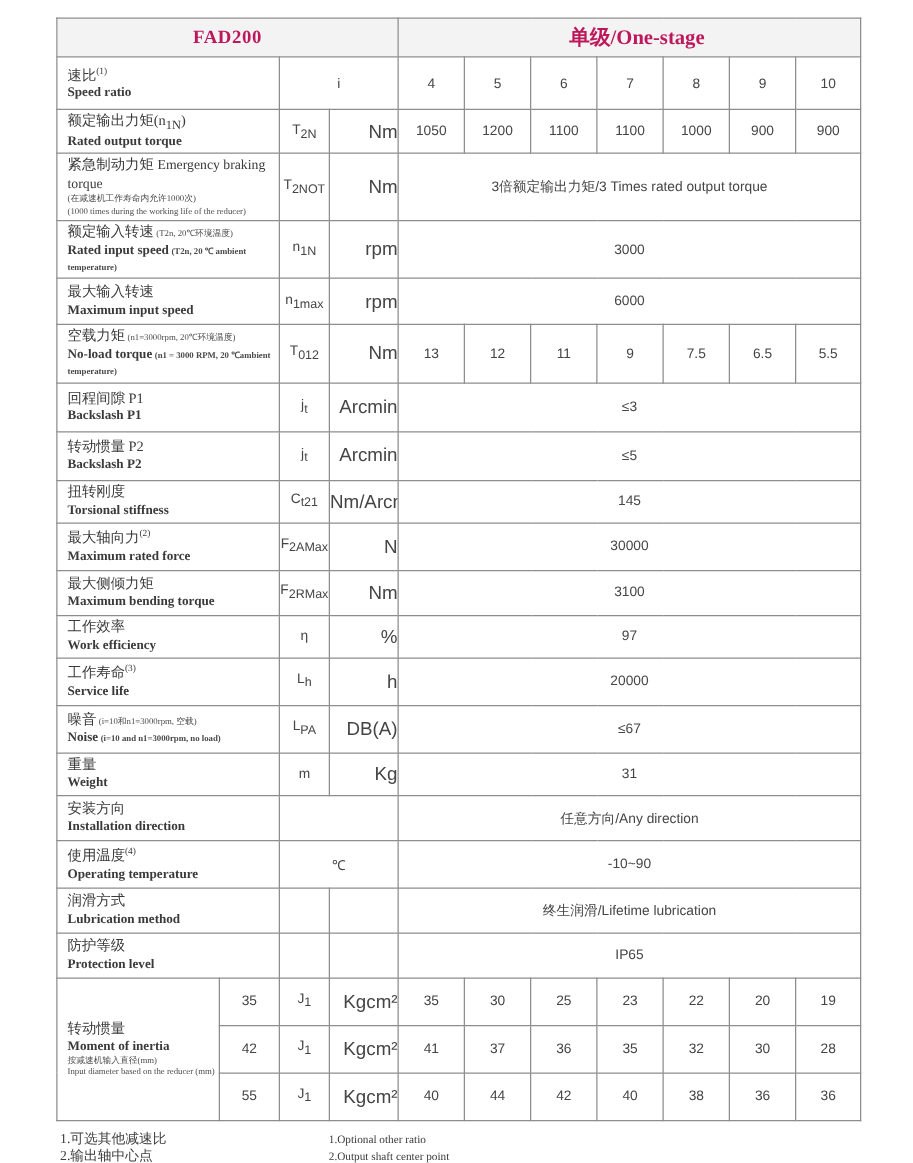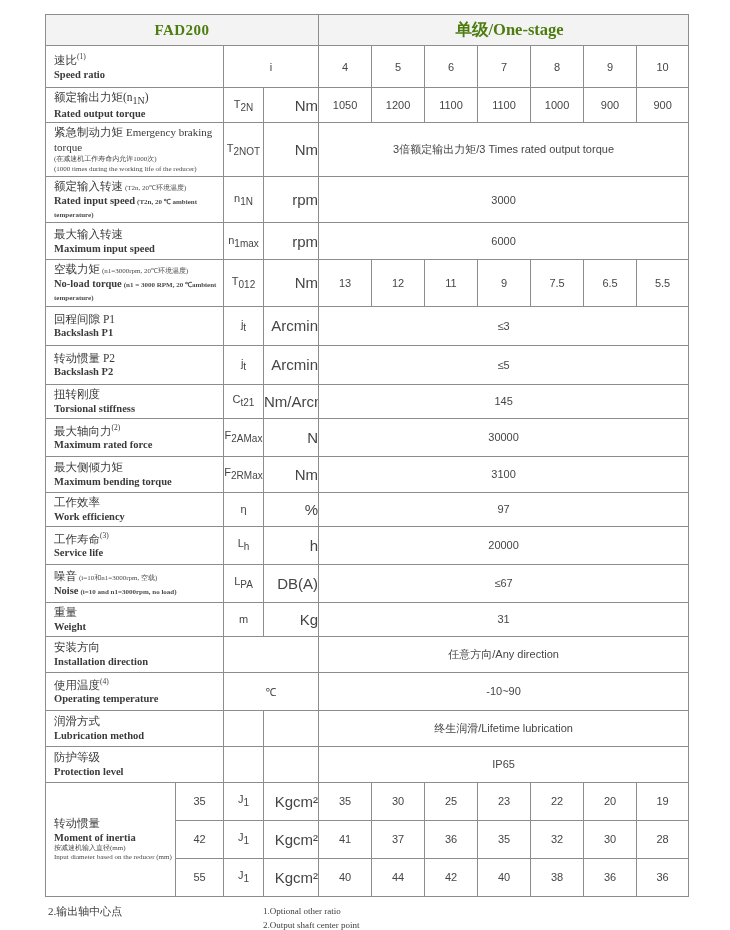--- a/index.html
+++ b/index.html
@@ -10,21 +10,21 @@
   }
   table.spec{
     border-collapse:collapse;table-layout:fixed;
     margin:14px 0 0 45px;width:643px;
   }
   td{
     border:1px solid #8d8d8d;padding:0;text-align:center;vertical-align:middle;
     font-size:11px;color:#454545;overflow:hidden;
   }
   tr.hdr td{
-    background:#f3f3f3;font-family:"Liberation Serif",serif;font-weight:bold;color:#4d7c0f;
+    background:#f3f3f3;font-family:"Liberation Serif",serif;font-weight:bold;color:#be185d;
   }
   td.model{font-size:15px;letter-spacing:0.5px;}
   td.stage{font-size:16.5px;padding-left:12px;}
   td.lbl{
     text-align:left;padding:2px 3px 2px 8px;
     font-family:"Liberation Serif",serif;color:#3a3a3a;
   }
   .l1{font-size:11.5px;line-height:1.3;}
   .l2{font-size:10.5px;line-height:1.25;font-weight:bold;}
   .inote{font-size:7px;color:#4a4a4a;margin-left:2px;letter-spacing:0;text-align:center;}
@@ -313,20 +313,21 @@
     <td class="val">40</td>
     <td class="val">38</td>
     <td class="val">36</td>
     <td class="val">36</td>
   </tr>
 </tbody>
   </table>
 
 <div class="notes">
   <div class="zhcol">
+    <div>1.可选其他减速比</div>
     <div>2.输出轴中心点</div>
 
   </div>
   <div class="encol">
     <div>1.Optional other ratio</div>
     <div>2.Output shaft center point</div>
 
   </div>
 </div>
 

